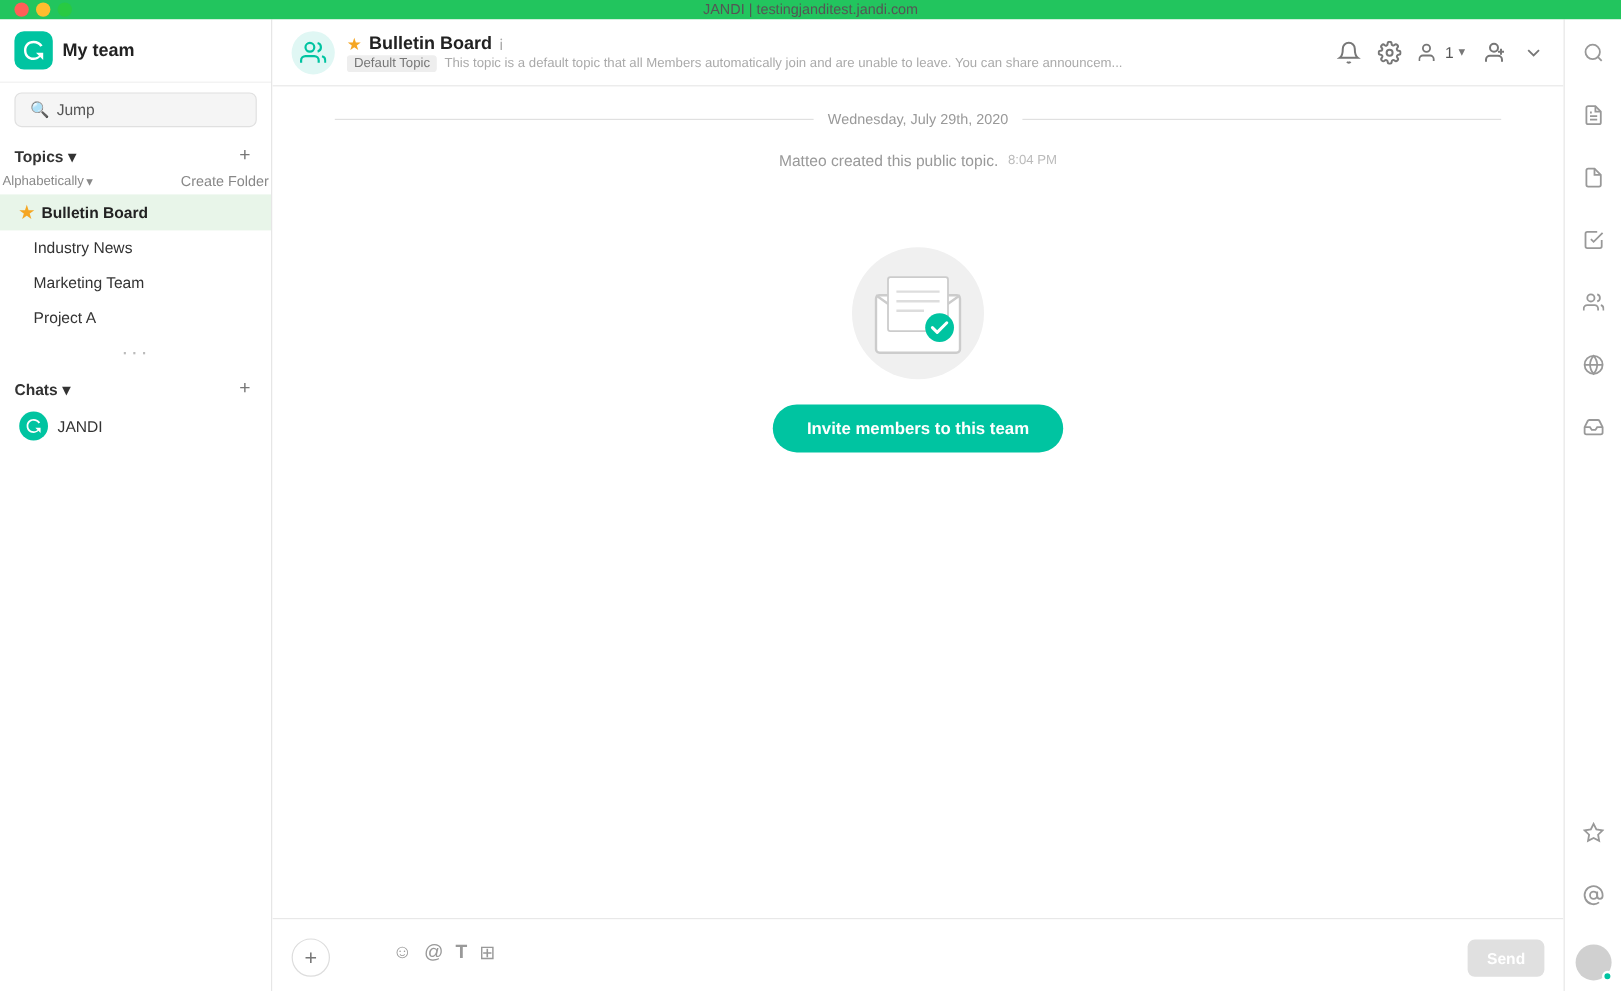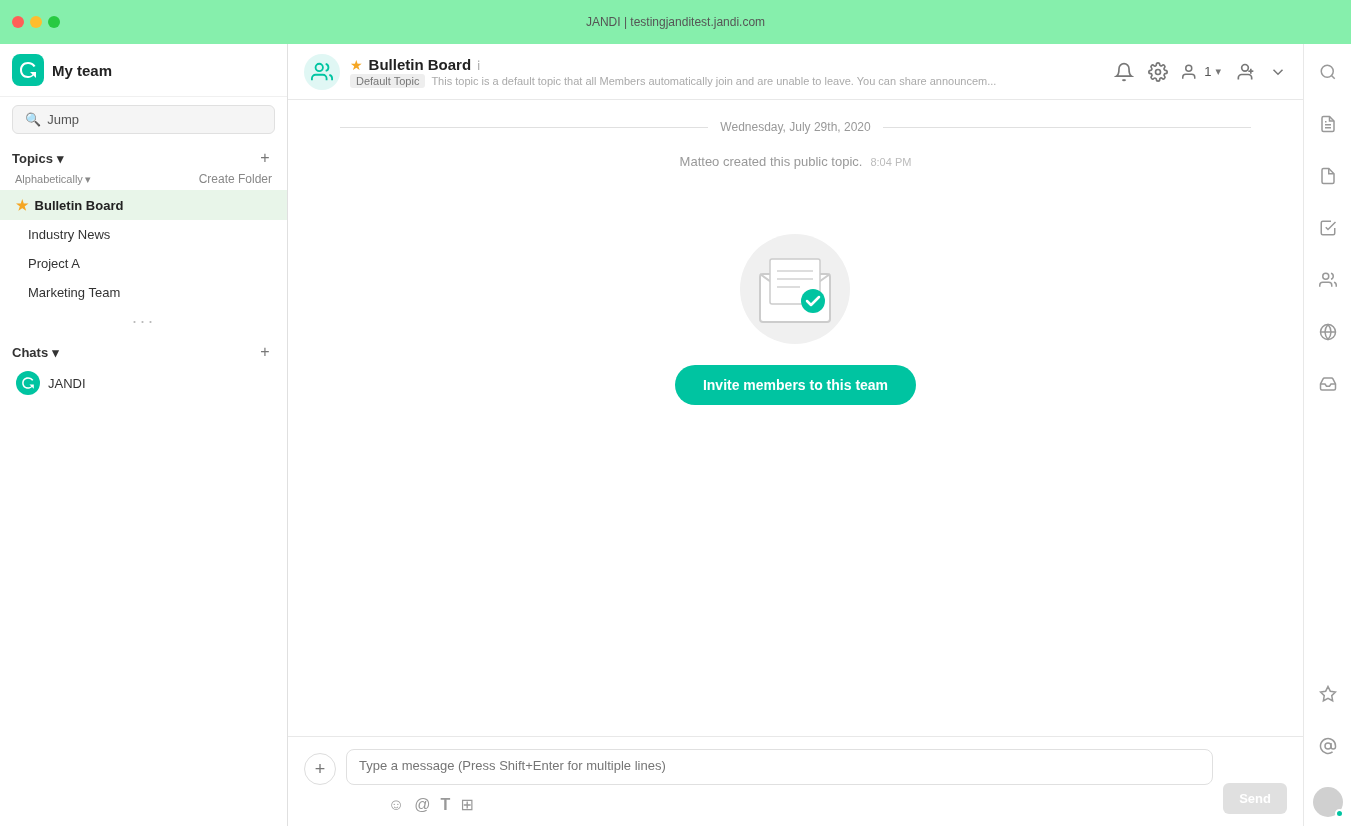--- a/index.html
+++ b/index.html
@@ -1,21 +1,21 @@
 <!DOCTYPE html>
 <html><head>
   <meta charset="utf-8">
   <style>
     * { box-sizing: border-box; margin: 0; padding: 0; }
     body { font-family: -apple-system, BlinkMacSystemFont, 'Segoe UI', sans-serif; background: #f5f5f5; width: 1351px; height: 826px; overflow: hidden; display: flex; flex-direction: column; }
 
     
     .titlebar {
-      height: 44px;
-      background: #86efac;
+      height: 16px;
+      background: #22c55e;
       display: flex;
       align-items: center;
       justify-content: center;
       position: relative;
       flex-shrink: 0;
     }
     .titlebar-title {
       font-size: 12px;
       color: #555;
     }
@@ -36,21 +36,21 @@
 
     
     .app-body {
       display: flex;
       flex: 1;
       overflow: hidden;
     }
 
     
     .sidebar {
-      width: 288px;
+      width: 227px;
       background: #fff;
       border-right: 1px solid #e0e0e0;
       display: flex;
       flex-direction: column;
       flex-shrink: 0;
       overflow: hidden;
     }
 
     .sidebar-header {
       padding: 10px 12px;
@@ -121,21 +121,21 @@
       border-radius: 4px;
       cursor: pointer;
       color: #777;
       font-size: 16px;
     }
 
     .sidebar-sort-row {
       display: flex;
       align-items: center;
       justify-content: space-between;
-      padding: 2px 15px 4px;
+      padding: 2px 2px 4px;
     }
     .sort-label {
       font-size: 11px;
       color: #888;
       display: flex;
       align-items: center;
       gap: 2px;
       cursor: pointer;
     }
     .create-folder-btn {
@@ -495,25 +495,25 @@
       <div class="sidebar-item active">
         <span class="star-icon">★</span>
         <span>Bulletin Board</span>
       </div>
 
       <div class="sidebar-item sub-item">
         <span>Industry News</span>
       </div>
 
       <div class="sidebar-item sub-item">
+        <span>Marketing Team</span>
+      </div>
+
+      <div class="sidebar-item sub-item">
         <span>Project A</span>
-      </div>
-
-      <div class="sidebar-item sub-item">
-        <span>Marketing Team</span>
       </div>
     </div>
 
     <div class="sidebar-dots">···</div>
 
     <div class="chats-section">
       <div class="sidebar-section-header">
         <div class="sidebar-section-title">
           <span>Chats</span>
           <span>▾</span>
@@ -623,21 +623,20 @@
 
 
         <button class="invite-btn">Invite members to this team</button>
       </div>
     </div>
 
     <div class="message-input-area">
       <div class="input-row">
         <div class="add-attachment-btn">+</div>
         <div style="flex:1;display:flex;flex-direction:column;gap:4px;">
-          <textarea class="message-input" rows="1" placeholder="Type a message (Press Shift+Enter for multiple lines)" style=""></textarea>
           <div class="input-toolbar">
             <span class="toolbar-icon">☺</span>
             <span class="toolbar-icon">@</span>
             <span class="toolbar-icon" style="font-weight:bold;">T</span>
             <span class="toolbar-icon">⊞</span>
           </div>
         </div>
         <button class="send-btn">Send</button>
       </div>
     </div>

